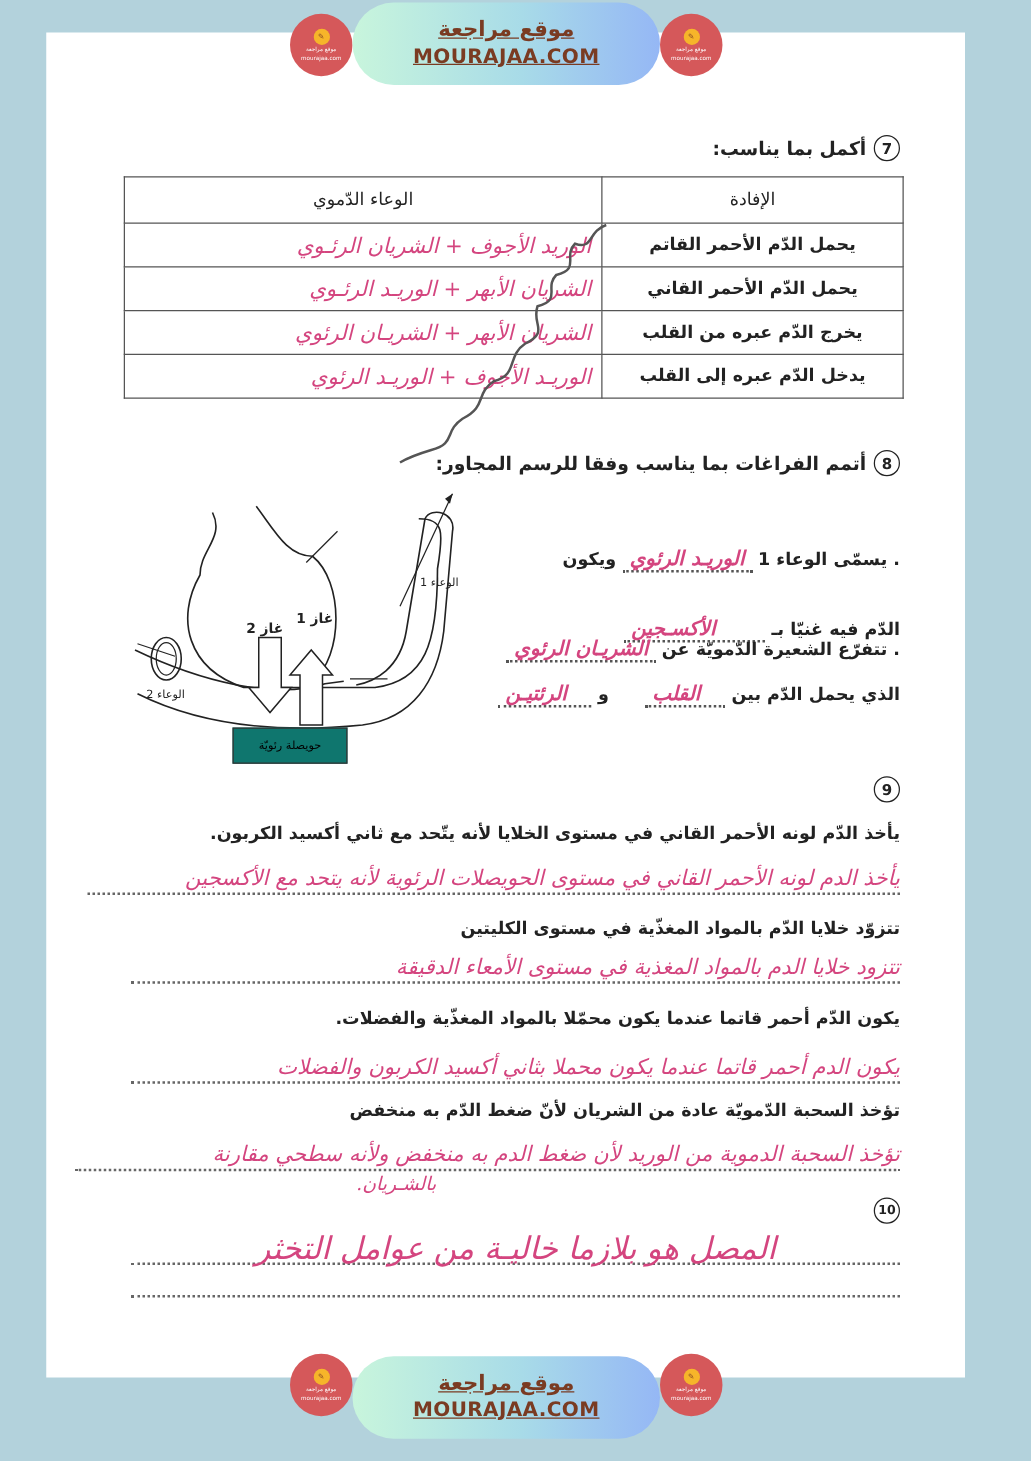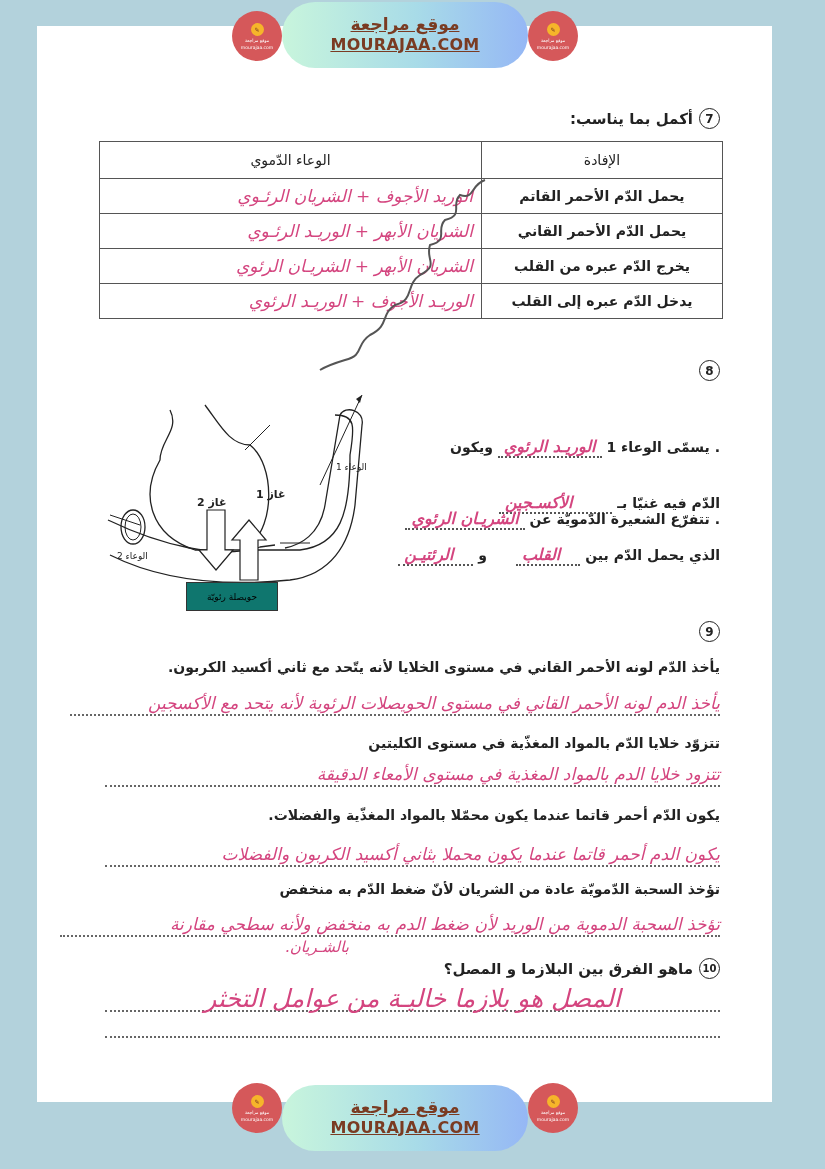--- a/index.html
+++ b/index.html
@@ -76,40 +76,41 @@
   </tr>
 </tbody>
   </table>
 
 <svg class="signature" viewBox="0 0 240 200">
   <path d="M230 5 C215 10,220 25,205 20 C195 30,210 40,190 45 C180 55,195 65,175 70 C170 85,185 90,165 100 C150 110,160 125,140 130 C125 140,135 150,115 160 C100 170,110 180,90 185 C80 188,70 192,65 195" fill="none" stroke="#555" stroke-width="2"></path>
 </svg>
 
 <div class="q-title" style="top:360px;">
   <span class="num">8</span>
+  <span>أتمم الفراغات بما يناسب وفقا للرسم المجاور:</span>
 </div>
 
 <svg class="diagram" viewBox="0 0 280 230">
   <path d="M70 25 C80 45,60 55,60 75 C40 110,50 150,95 165 L200 165 C240 160,250 130,250 70 C255 40,255 30,235 30" fill="none" stroke="#222" stroke-width="1.3"></path>
   <path d="M105 20 C120 40,130 60,150 60 C175 80,175 140,150 160" fill="none" stroke="#222" stroke-width="1.3"></path>
   <path d="M8 135 C60 160,120 175,160 162 L175 160" fill="none" stroke="#222" stroke-width="1.3"></path>
   <path d="M10 170 C70 200,140 200,190 195 C230 190,250 160,255 120 L262 40 C265 25,245 20,240 30 L225 120 C220 150,200 160,185 163" fill="none" stroke="#222" stroke-width="1.3"></path>
   <ellipse cx="33" cy="142" rx="12" ry="17" fill="none" stroke="#222" stroke-width="1.3"></ellipse>
   <ellipse cx="33" cy="142" rx="8" ry="13" fill="none" stroke="#222" stroke-width="1"></ellipse>
   <line x1="10" y1="130" x2="40" y2="140" stroke="#222" stroke-width="1"></line>
   <line x1="220" y1="100" x2="262" y2="10" stroke="#222" stroke-width="1"></line>
   <polygon points="262,10 256,14 260,18" fill="#222"></polygon>
   <line x1="170" y1="40" x2="145" y2="65" stroke="#222" stroke-width="1"></line>
   <line x1="210" y1="158" x2="180" y2="158" stroke="#222" stroke-width="1"></line>
   <polygon points="107,125 125,125 125,165 133,165 116,185 99,165 107,165" fill="#fff" stroke="#222" stroke-width="1.2"></polygon>
   <polygon points="140,195 158,195 158,155 166,155 149,135 132,155 140,155" fill="#fff" stroke="#222" stroke-width="1.2"></polygon>
 </svg>
 <div class="dlabel" style="left:336px;top:462px;">الوعاء 1</div>
 <div class="dlabel" style="left:117px;top:551px;">الوعاء 2</div>
-<div class="glabel" style="left:256px;top:488px;">غاز 1</div>
+<div class="glabel" style="left:237px;top:488px;">غاز 1</div>
 <div class="glabel" style="left:197px;top:496px;">غاز 2</div>
 <div class="caption-box">حويصلة رئويّة</div>
 
 <div class="line" style="top:437px;">
   <span>. يسمّى الوعاء 1</span>
   <span class="dots hand" style="font-size:16px;padding:0 6px;">الوريـد الرئوي</span>
   <span>ويكون</span>
 </div>
 <div class="line" style="top:493px;margin-left:16px;">
   <span>الدّم فيه غنيّا بـ</span>
@@ -138,21 +139,20 @@
 
 <div class="line" style="top:807px;">يكون الدّم أحمر قاتما عندما يكون محمّلا بالمواد المغذّية والفضلات.</div>
 <div class="ans hand" style="right:105px;top:843px;width:615px;text-align:right;">يكون الدم أحمر قاتما عندما يكون محملا بثاني أكسيد الكربون والفضلات</div>
 
 <div class="line" style="top:881px;">تؤخذ السحبة الدّمويّة عادة من الشريان لأنّ ضغط الدّم به منخفض</div>
 <div class="ans hand" style="right:105px;top:913px;width:660px;text-align:right;">تؤخذ السحبة الدموية من الوريد لأن ضغط الدم به منخفض ولأنه سطحي مقارنة</div>
 <div class="hand" style="position:absolute;left:285px;top:938px;font-size:15px;direction:rtl;">بالشـريان.</div>
 
 <div class="q-title" style="top:958px;">
   <span class="num" style="font-size:10px;">10</span>
-  <span>ماهو الفرق بين البلازما و المصل؟</span>
 </div>
 <div class="ans hand" style="right:105px;top:988px;width:615px;text-align:center;font-size:25px;">المصل هو بلازما خاليـة من عوامل التخثر</div>
 <div class="ans" style="right:105px;top:1016px;width:615px;height:20px;"></div>
 
 <div class="badge" style="left:232px;top:1083px;">
   <div class="dot">✎</div>
   <div class="txt">موقع مراجعة</div>
   <div class="txt">mourajaa.com</div>
 </div>
 <div class="banner" style="top:1085px;">

